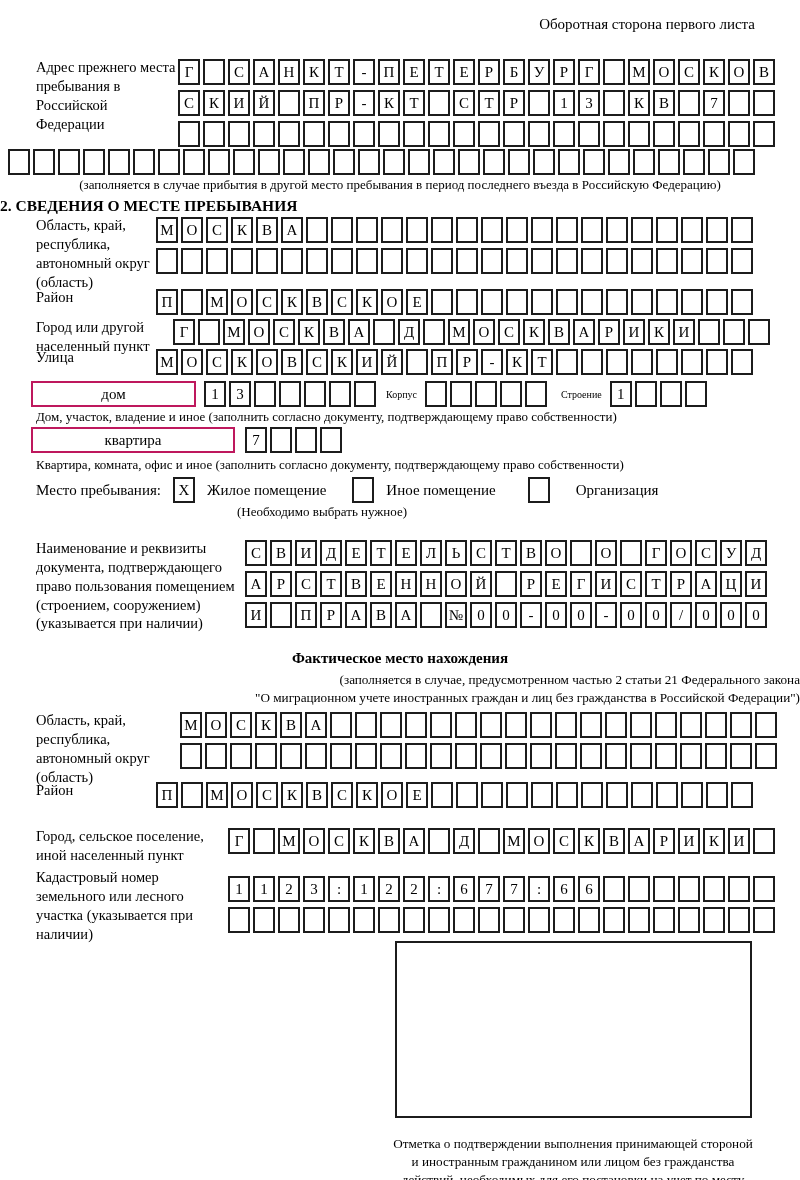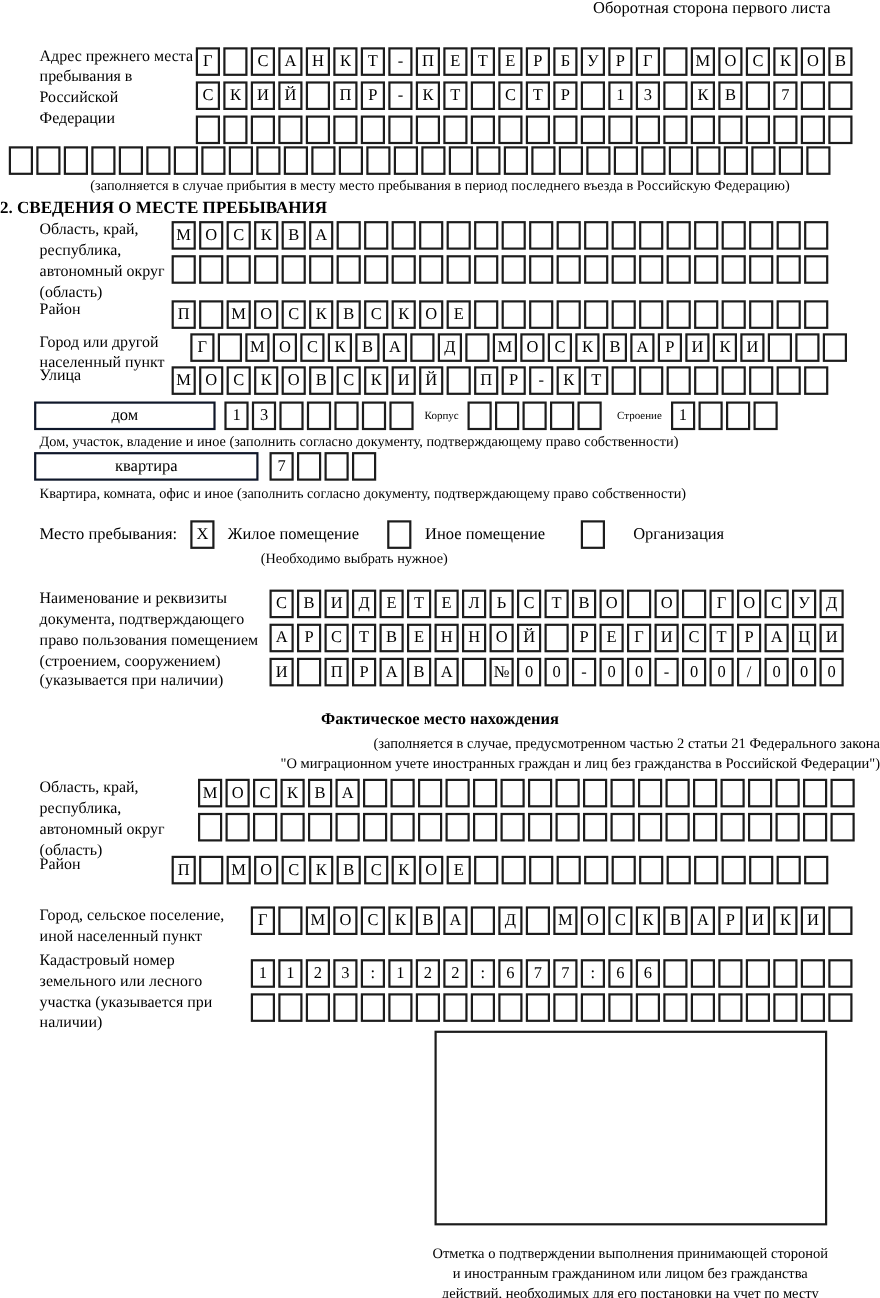--- a/index.html
+++ b/index.html
@@ -1,21 +1,21 @@
 <!DOCTYPE html>
 <html><head>
 <meta charset="utf-8">
 <style>
   * { margin:0; padding:0; box-sizing:border-box; }
   html,body { background:#ffffff; }
   .page {
     position:relative; width:800px; height:1180px; margin:0 auto;
     background:#ffffff; color:#000;
     font-family:"Liberation Serif", "DejaVu Serif", serif;
-    padding-top:0; overflow:hidden;
+    padding-top:16px; overflow:hidden;
   }
   .header-note { text-align:right; padding-right:45px; font-size:15px; }
 
   .cellrow { display:flex; gap:3px; }
   .cell {
     flex:0 0 auto; width:22px; height:26px;
     border:2px solid #1c1c1c; background:#fff;
     display:flex; align-items:center; justify-content:center;
     font-size:15px; line-height:1;
   }
@@ -36,28 +36,28 @@
   .fullrow { margin-left:8px; margin-top:2px; }
   .note { font-size:13px; line-height:16px; }
   .note-center { text-align:center; margin-top:2px; }
   .note-left { margin-left:36px; margin-top:2px; }
 
   .section-title { text-align:left; font-weight:bold; font-size:15.5px; margin-top:4px; }
   .sub-title    { text-align:center; font-weight:bold; font-size:15px;   margin-top:22px; }
   .subtitle-line { text-align:right; font-size:13.2px; line-height:18px; }
 
   .widebox {
-    flex:0 0 auto; height:26px; border:2px solid #0f172a;
+    flex:0 0 auto; height:26px; border:2px solid #be185d;
     display:flex; align-items:center; justify-content:center; font-size:15px;
   }
   .dom-box { width:165px; } .kv-box { width:204px; }
   .house-row { display:flex; align-items:center; margin-left:31px; margin-top:6px; }
   .inline-label { font-size:10px; white-space:nowrap; }
 
-  .stay-row { display:flex; align-items:center; margin-left:36px; margin-top:16px; gap:12px; }
+  .stay-row { display:flex; align-items:center; margin-left:36px; margin-top:4px; gap:12px; }
   .stay-row .cellrow { gap:0; }
   .stay-label { font-size:15px; }
 
   .mt2{margin-top:2px;} .mt4{margin-top:4px;} .mt5{margin-top:5px;} .mt6{margin-top:20px;}
   .mt13{margin-top:13px;} .mt15{margin-top:15px;} .mt22{margin-top:22px;} .mt26{margin-top:26px;}
 
   .stamp-box {
     margin-left:395px; margin-top:8px;
     width:357px; height:177px; border:2px solid #1c1c1c; background:#fff;
   }
@@ -182,21 +182,21 @@
       <div class="cell"></div>
       <div class="cell"></div>
       <div class="cell"></div>
       <div class="cell"></div>
       <div class="cell"></div>
       <div class="cell"></div>
       <div class="cell"></div>
       <div class="cell"></div>
       <div class="cell"></div>
     </div>
-  <div class="note note-center">(заполняется в случае прибытия в месту место пребывания в период последнего въезда в Российскую Федерацию)</div>
+  <div class="note note-center">(заполняется в случае прибытия в другой место пребывания в период последнего въезда в Российскую Федерацию)</div>
 
   <div class="section-title">2. СВЕДЕНИЯ О МЕСТЕ ПРЕБЫВАНИЯ</div>
 
   <div class="form-row mt2">
     <div class="flabel w120">Область, край, республика, автономный округ (область)</div>
     <div class="cells-col ml156">
       <div class="cellrow">
           <div class="cell">М</div>
           <div class="cell">О</div>
           <div class="cell">С</div>

